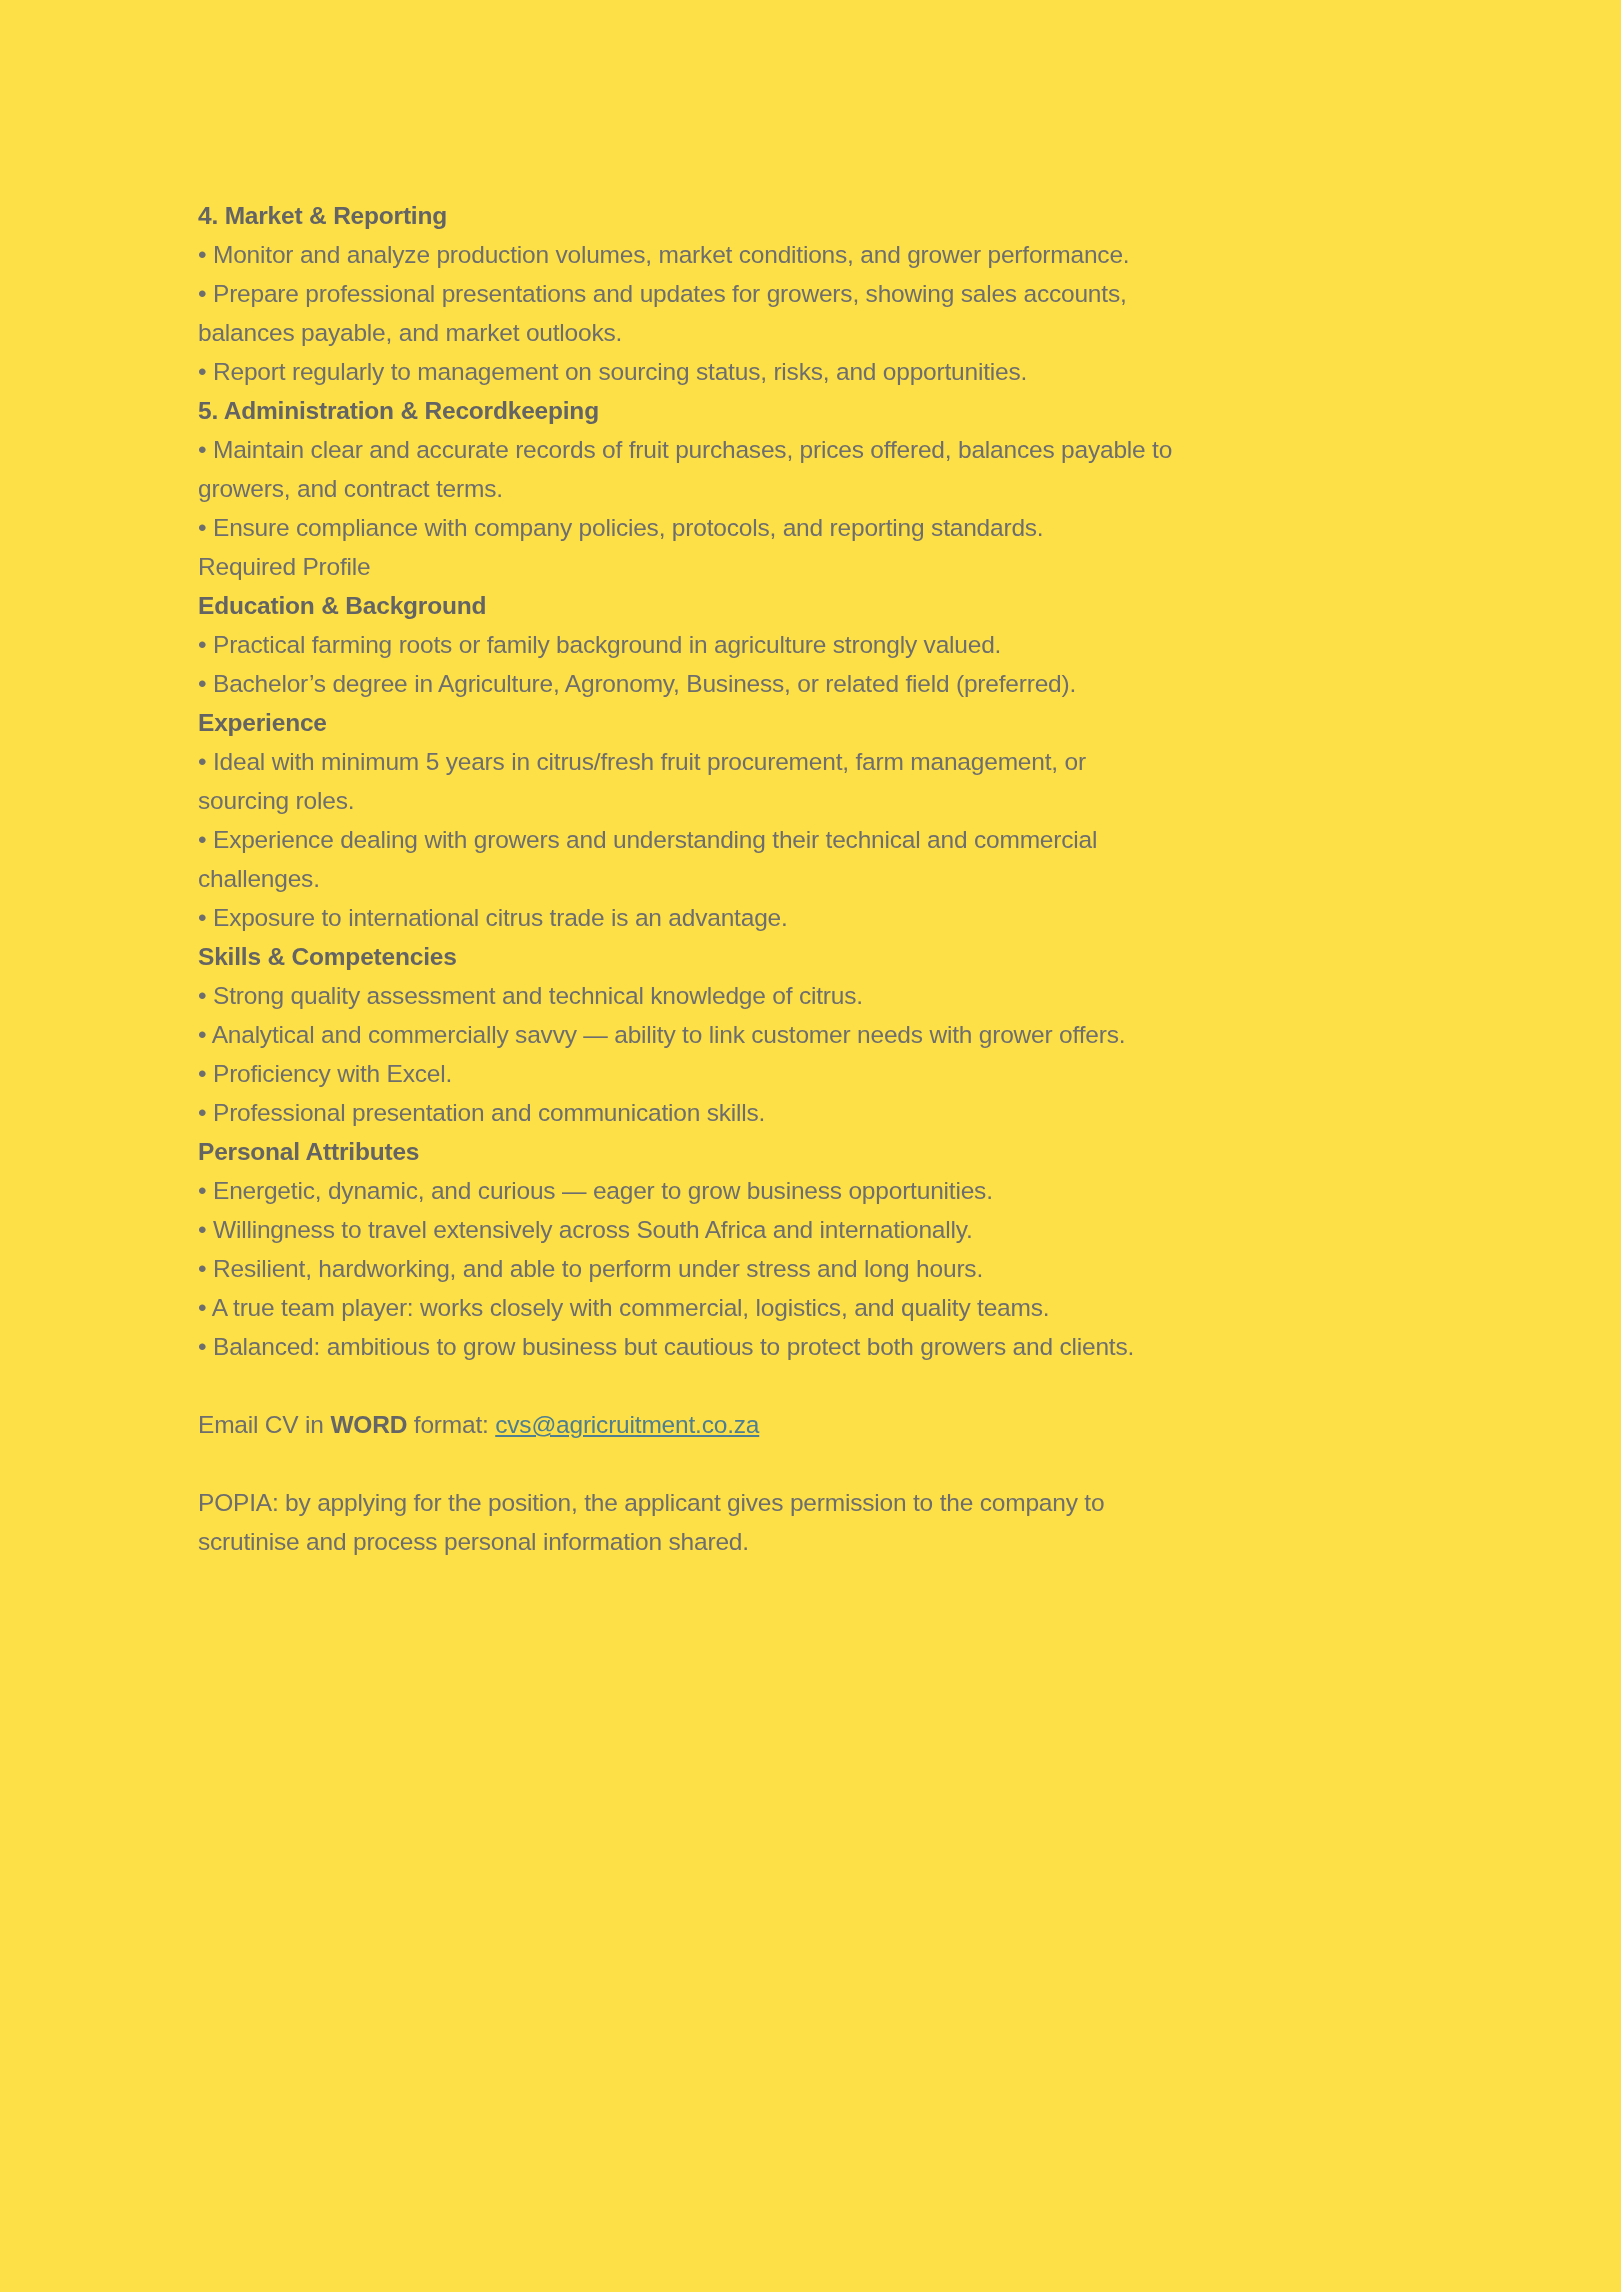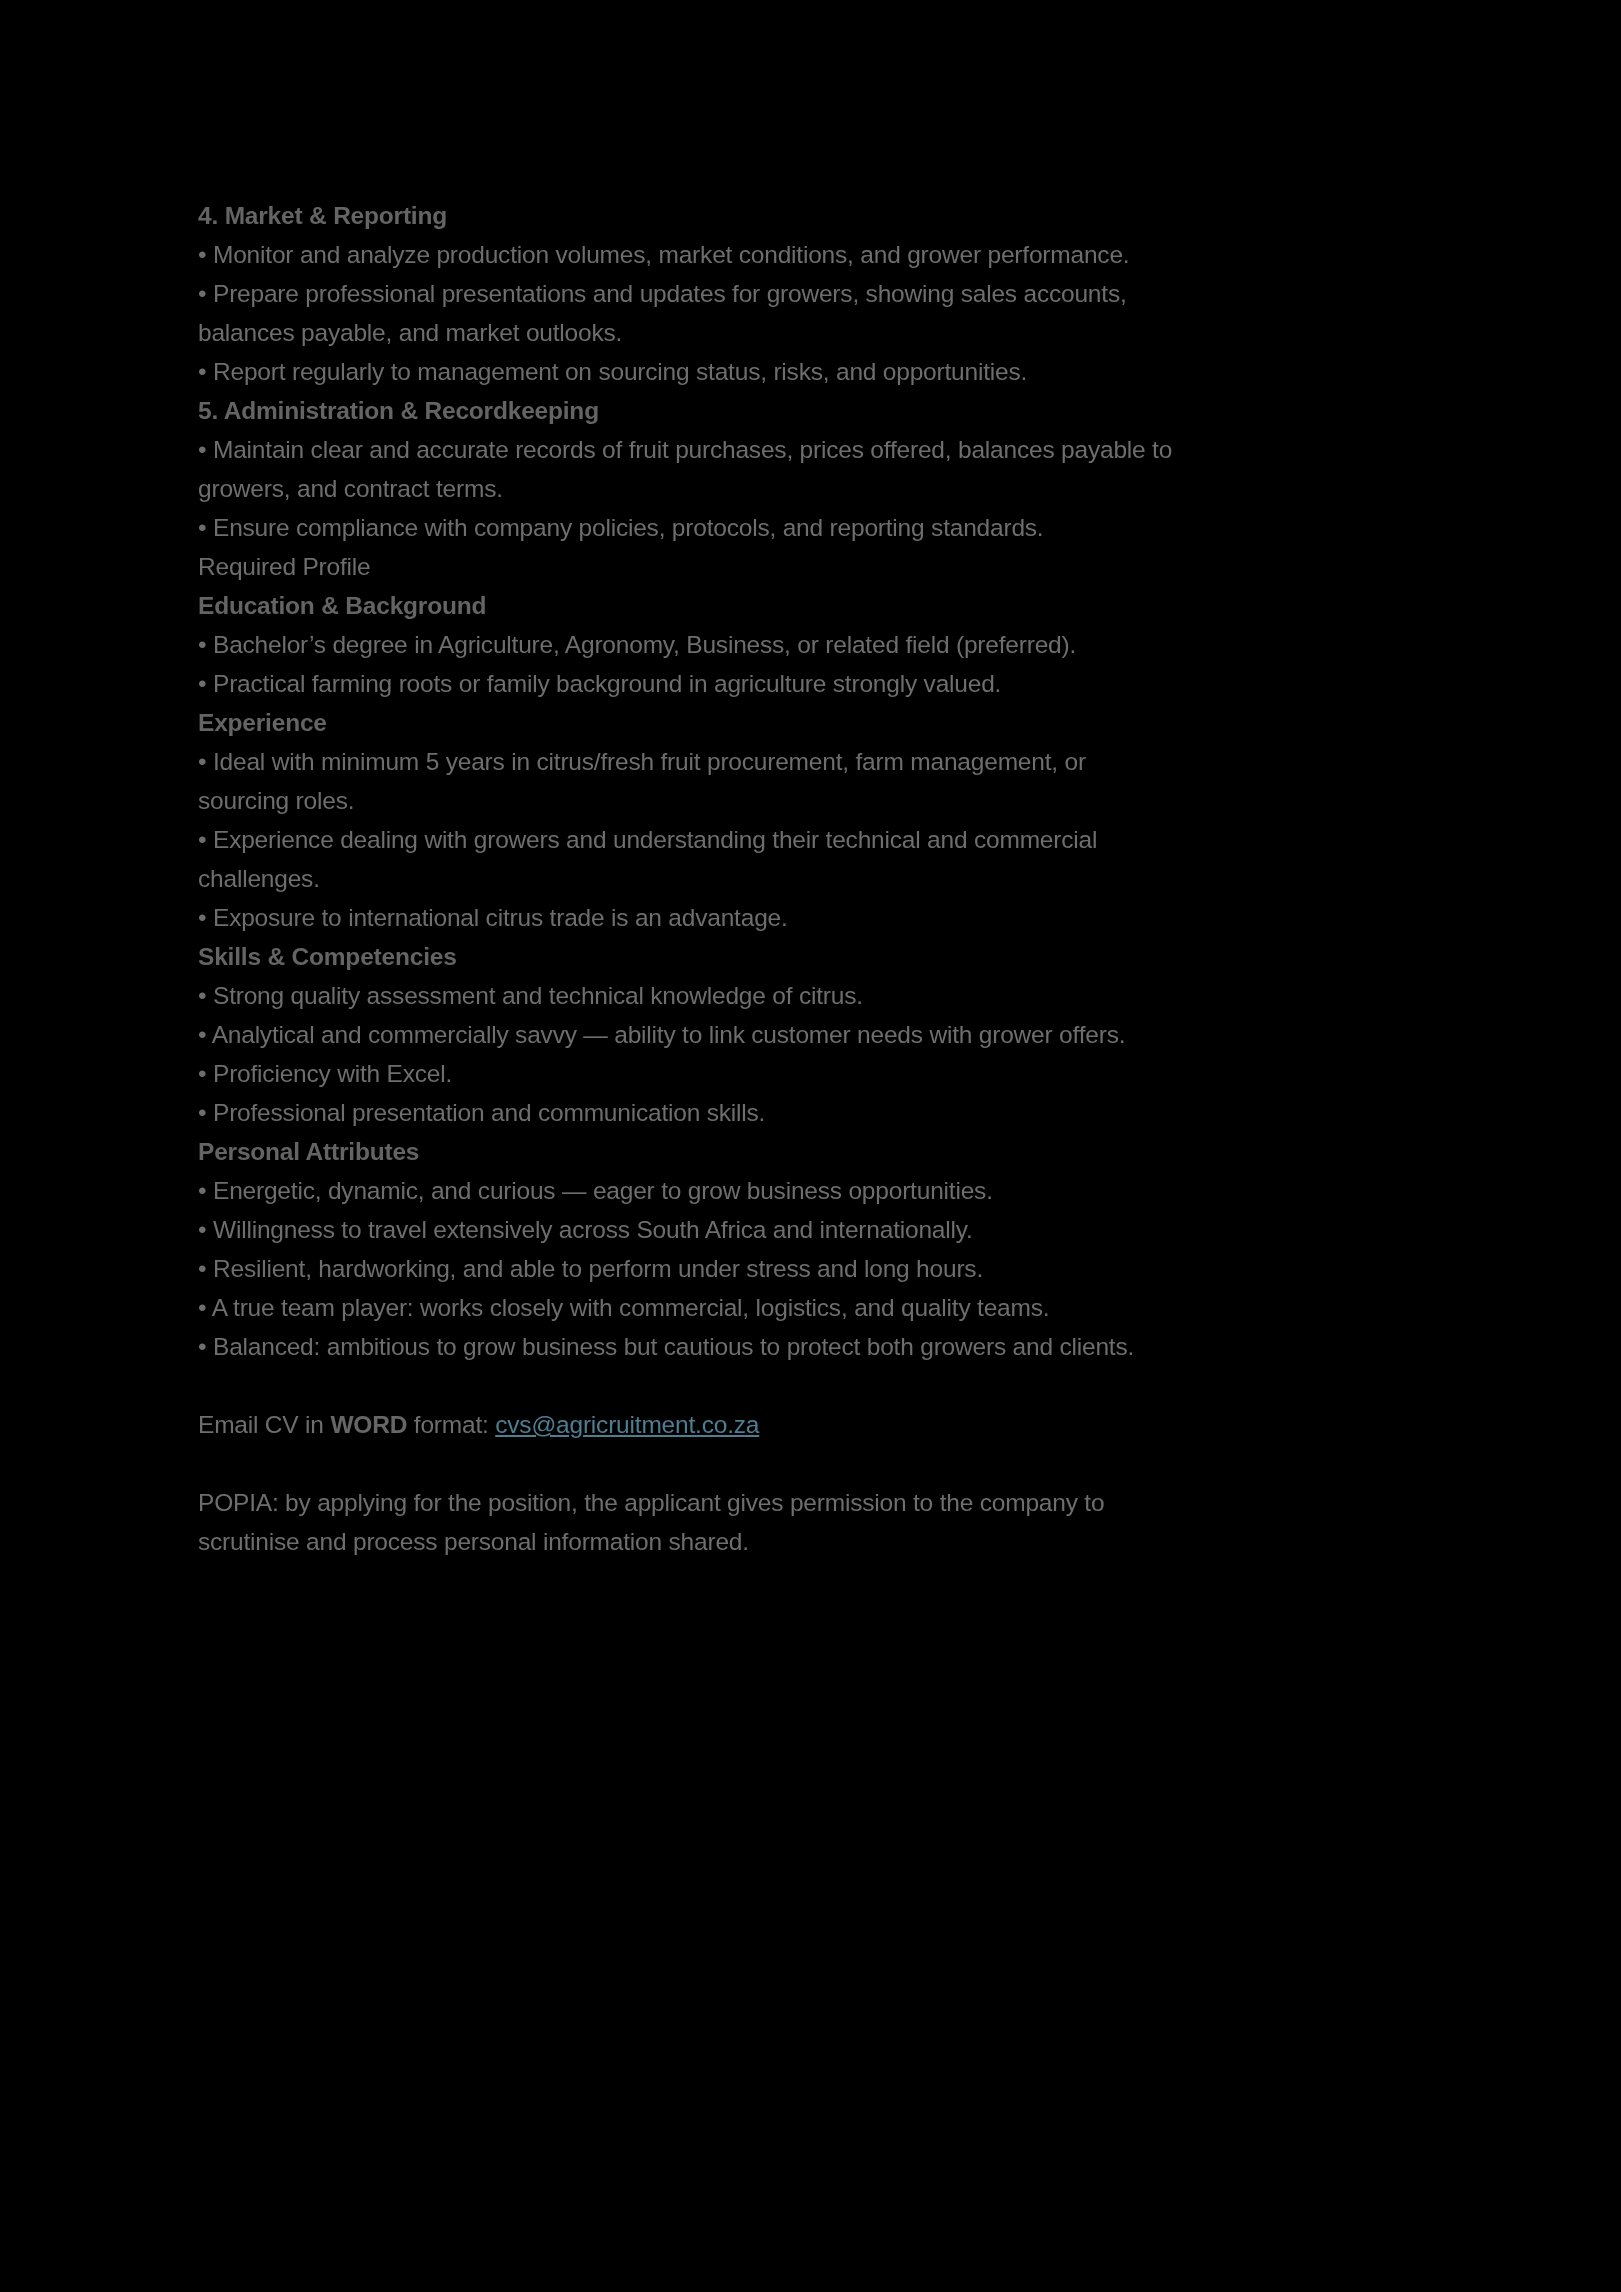--- a/index.html
+++ b/index.html
@@ -1,20 +1,20 @@
 <!DOCTYPE html>
 <html><head>
 <meta charset="utf-8">
 <style>
   html, body { margin: 0; padding: 0; background: #ffffff; }
   .page {
     position: relative;
     width: 1621px;
     height: 2293px;
-    background: #000000;
+    background: #fde047;
     font-family: "Liberation Sans", sans-serif;
     overflow: hidden;
   }
   .content {
     position: absolute;
     left: 198px;
     top: 196px;
     width: 1304px;
   }
   p.line {
@@ -44,22 +44,22 @@
       <p class="line body">• Monitor and analyze production volumes, market conditions, and grower performance.</p>
       <p class="line body">• Prepare professional presentations and updates for growers, showing sales accounts,
 balances payable, and market outlooks.</p>
       <p class="line body">• Report regularly to management on sourcing status, risks, and opportunities.</p>
       <p class="line heading">5. Administration &amp; Recordkeeping</p>
       <p class="line body">• Maintain clear and accurate records of fruit purchases, prices offered, balances payable to
 growers, and contract terms.</p>
       <p class="line body">• Ensure compliance with company policies, protocols, and reporting standards.</p>
       <p class="line body">Required Profile</p>
       <p class="line heading">Education &amp; Background</p>
+      <p class="line body">• Practical farming roots or family background in agriculture strongly valued.</p>
       <p class="line body">• Bachelor’s degree in Agriculture, Agronomy, Business, or related field (preferred).</p>
-      <p class="line body">• Practical farming roots or family background in agriculture strongly valued.</p>
       <p class="line heading">Experience</p>
       <p class="line body">• Ideal with minimum 5 years in citrus/fresh fruit procurement, farm management, or
 sourcing roles.</p>
       <p class="line body">• Experience dealing with growers and understanding their technical and commercial
 challenges.</p>
       <p class="line body">• Exposure to international citrus trade is an advantage.</p>
       <p class="line heading">Skills &amp; Competencies</p>
       <p class="line body">• Strong quality assessment and technical knowledge of citrus.</p>
       <p class="line body">• Analytical and commercially savvy — ability to link customer needs with grower offers.</p>
       <p class="line body">• Proficiency with Excel.</p>

